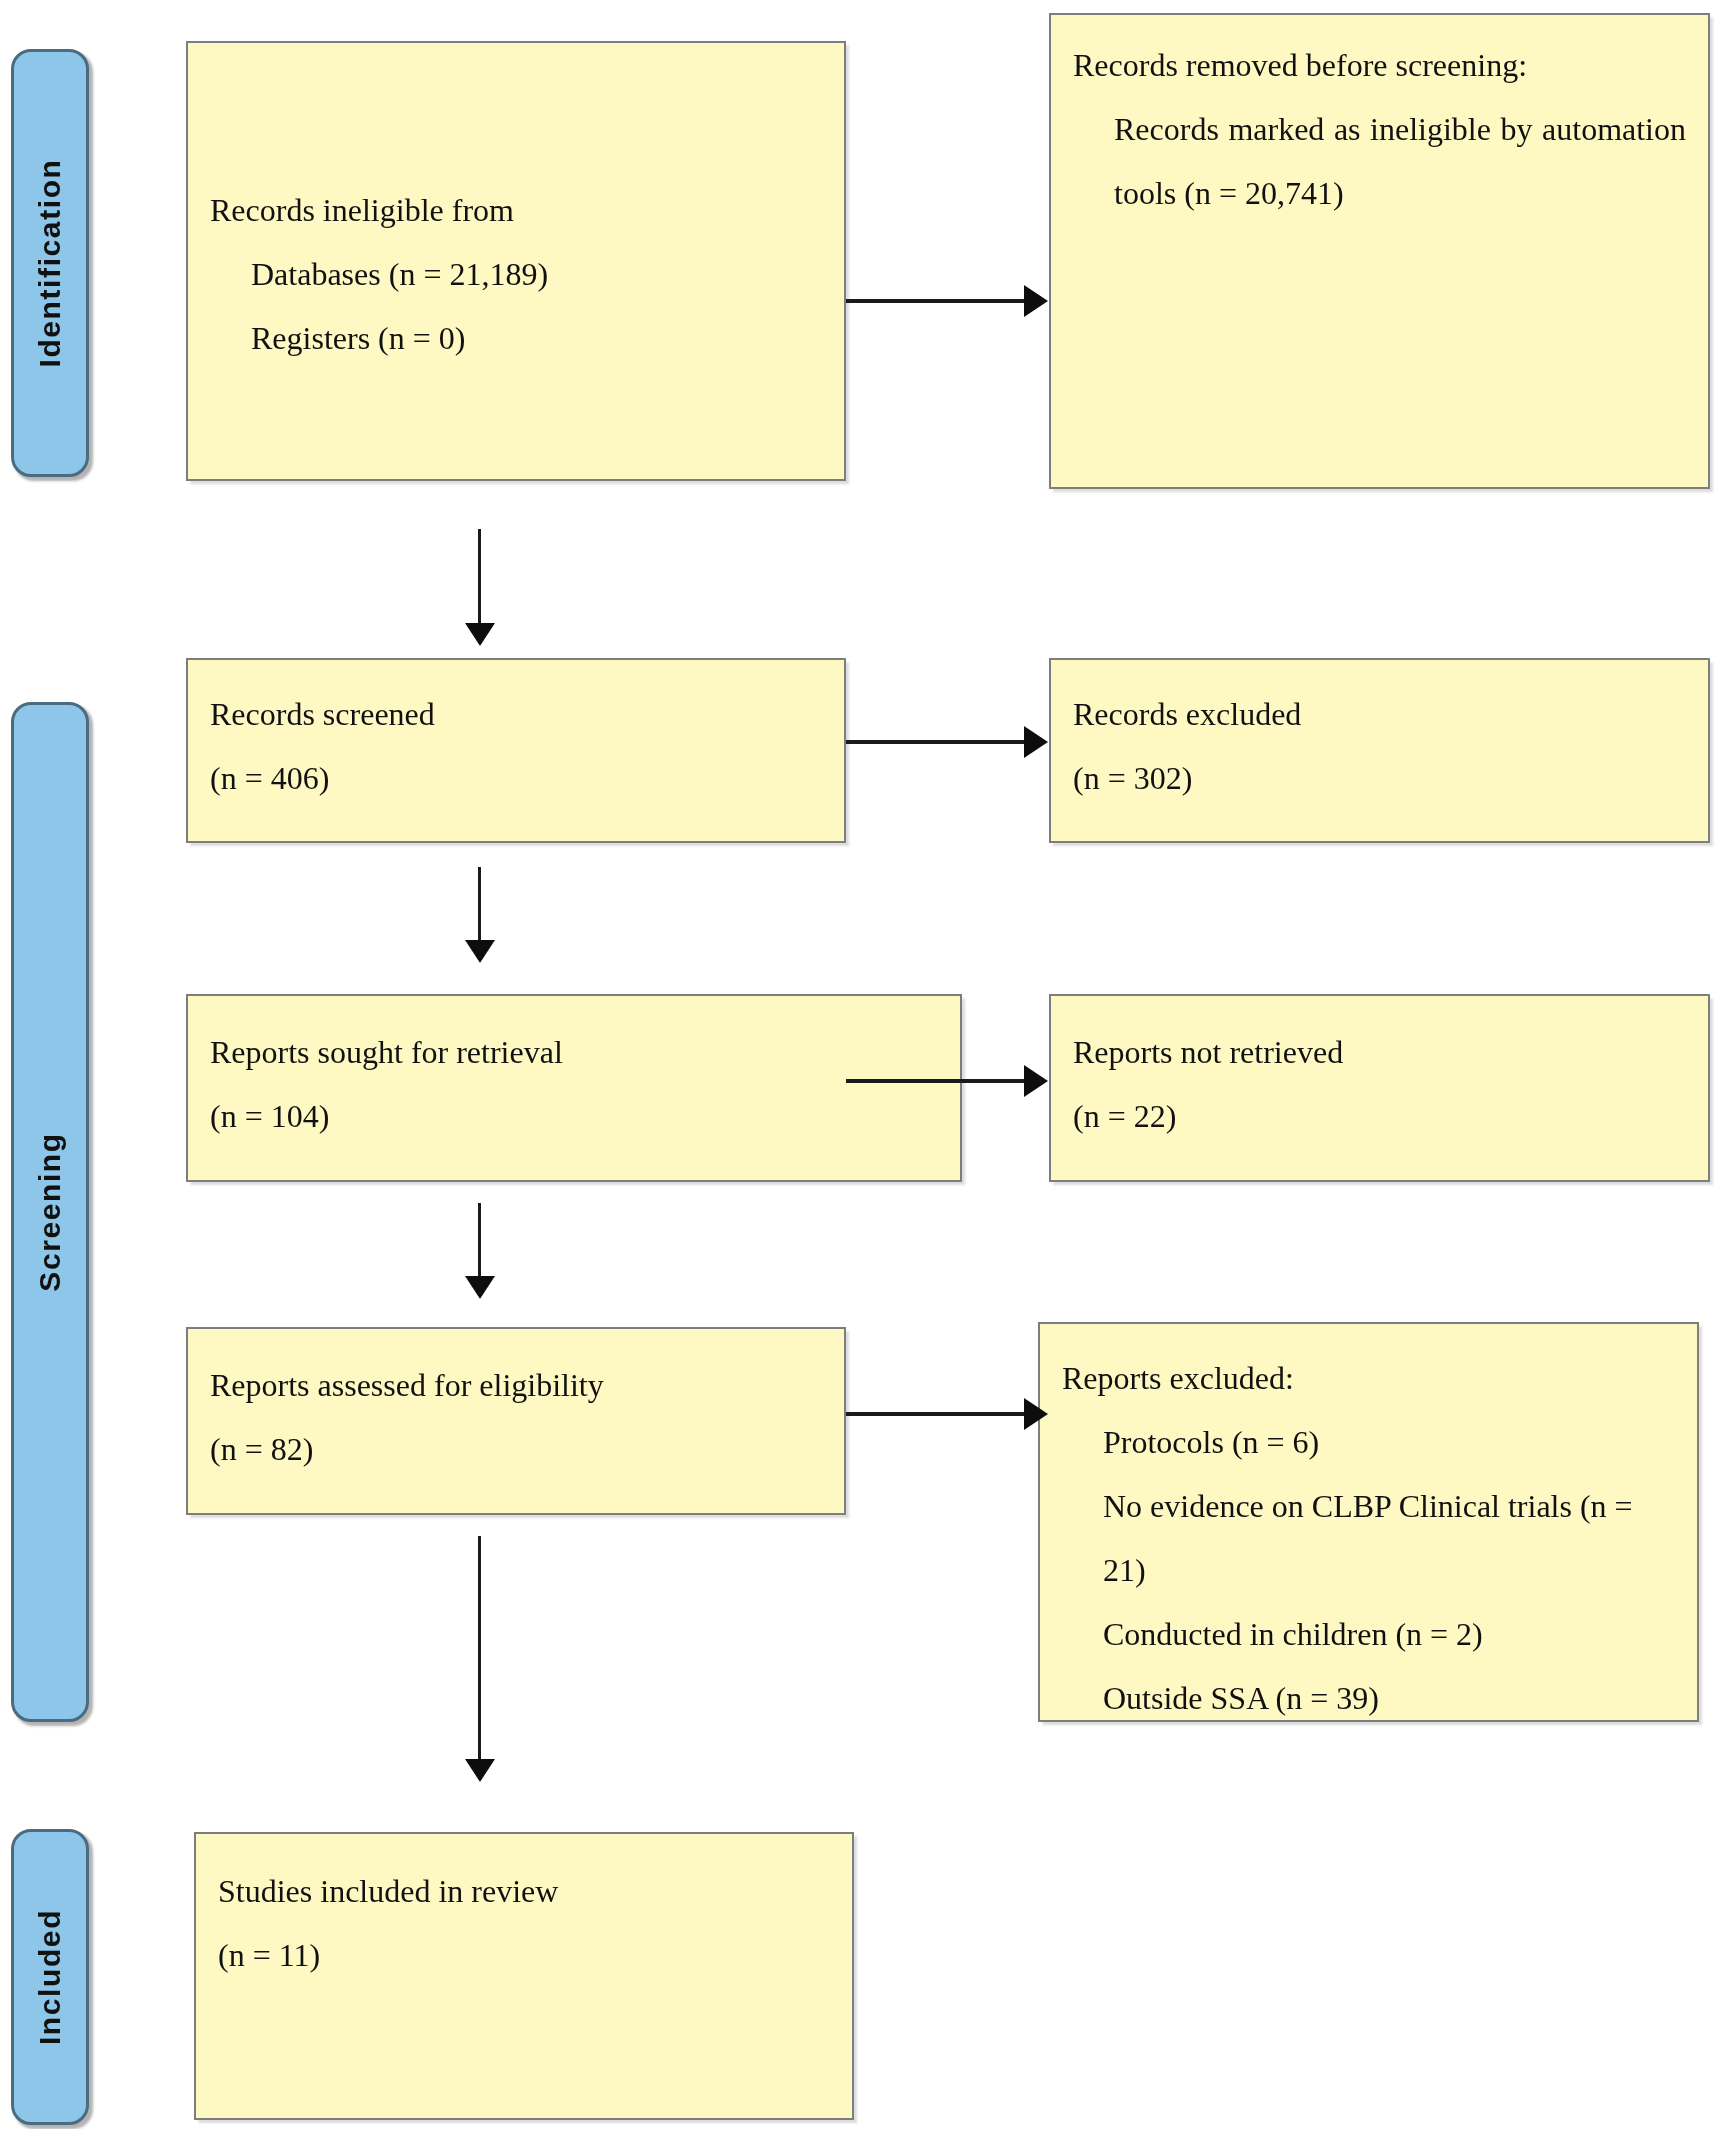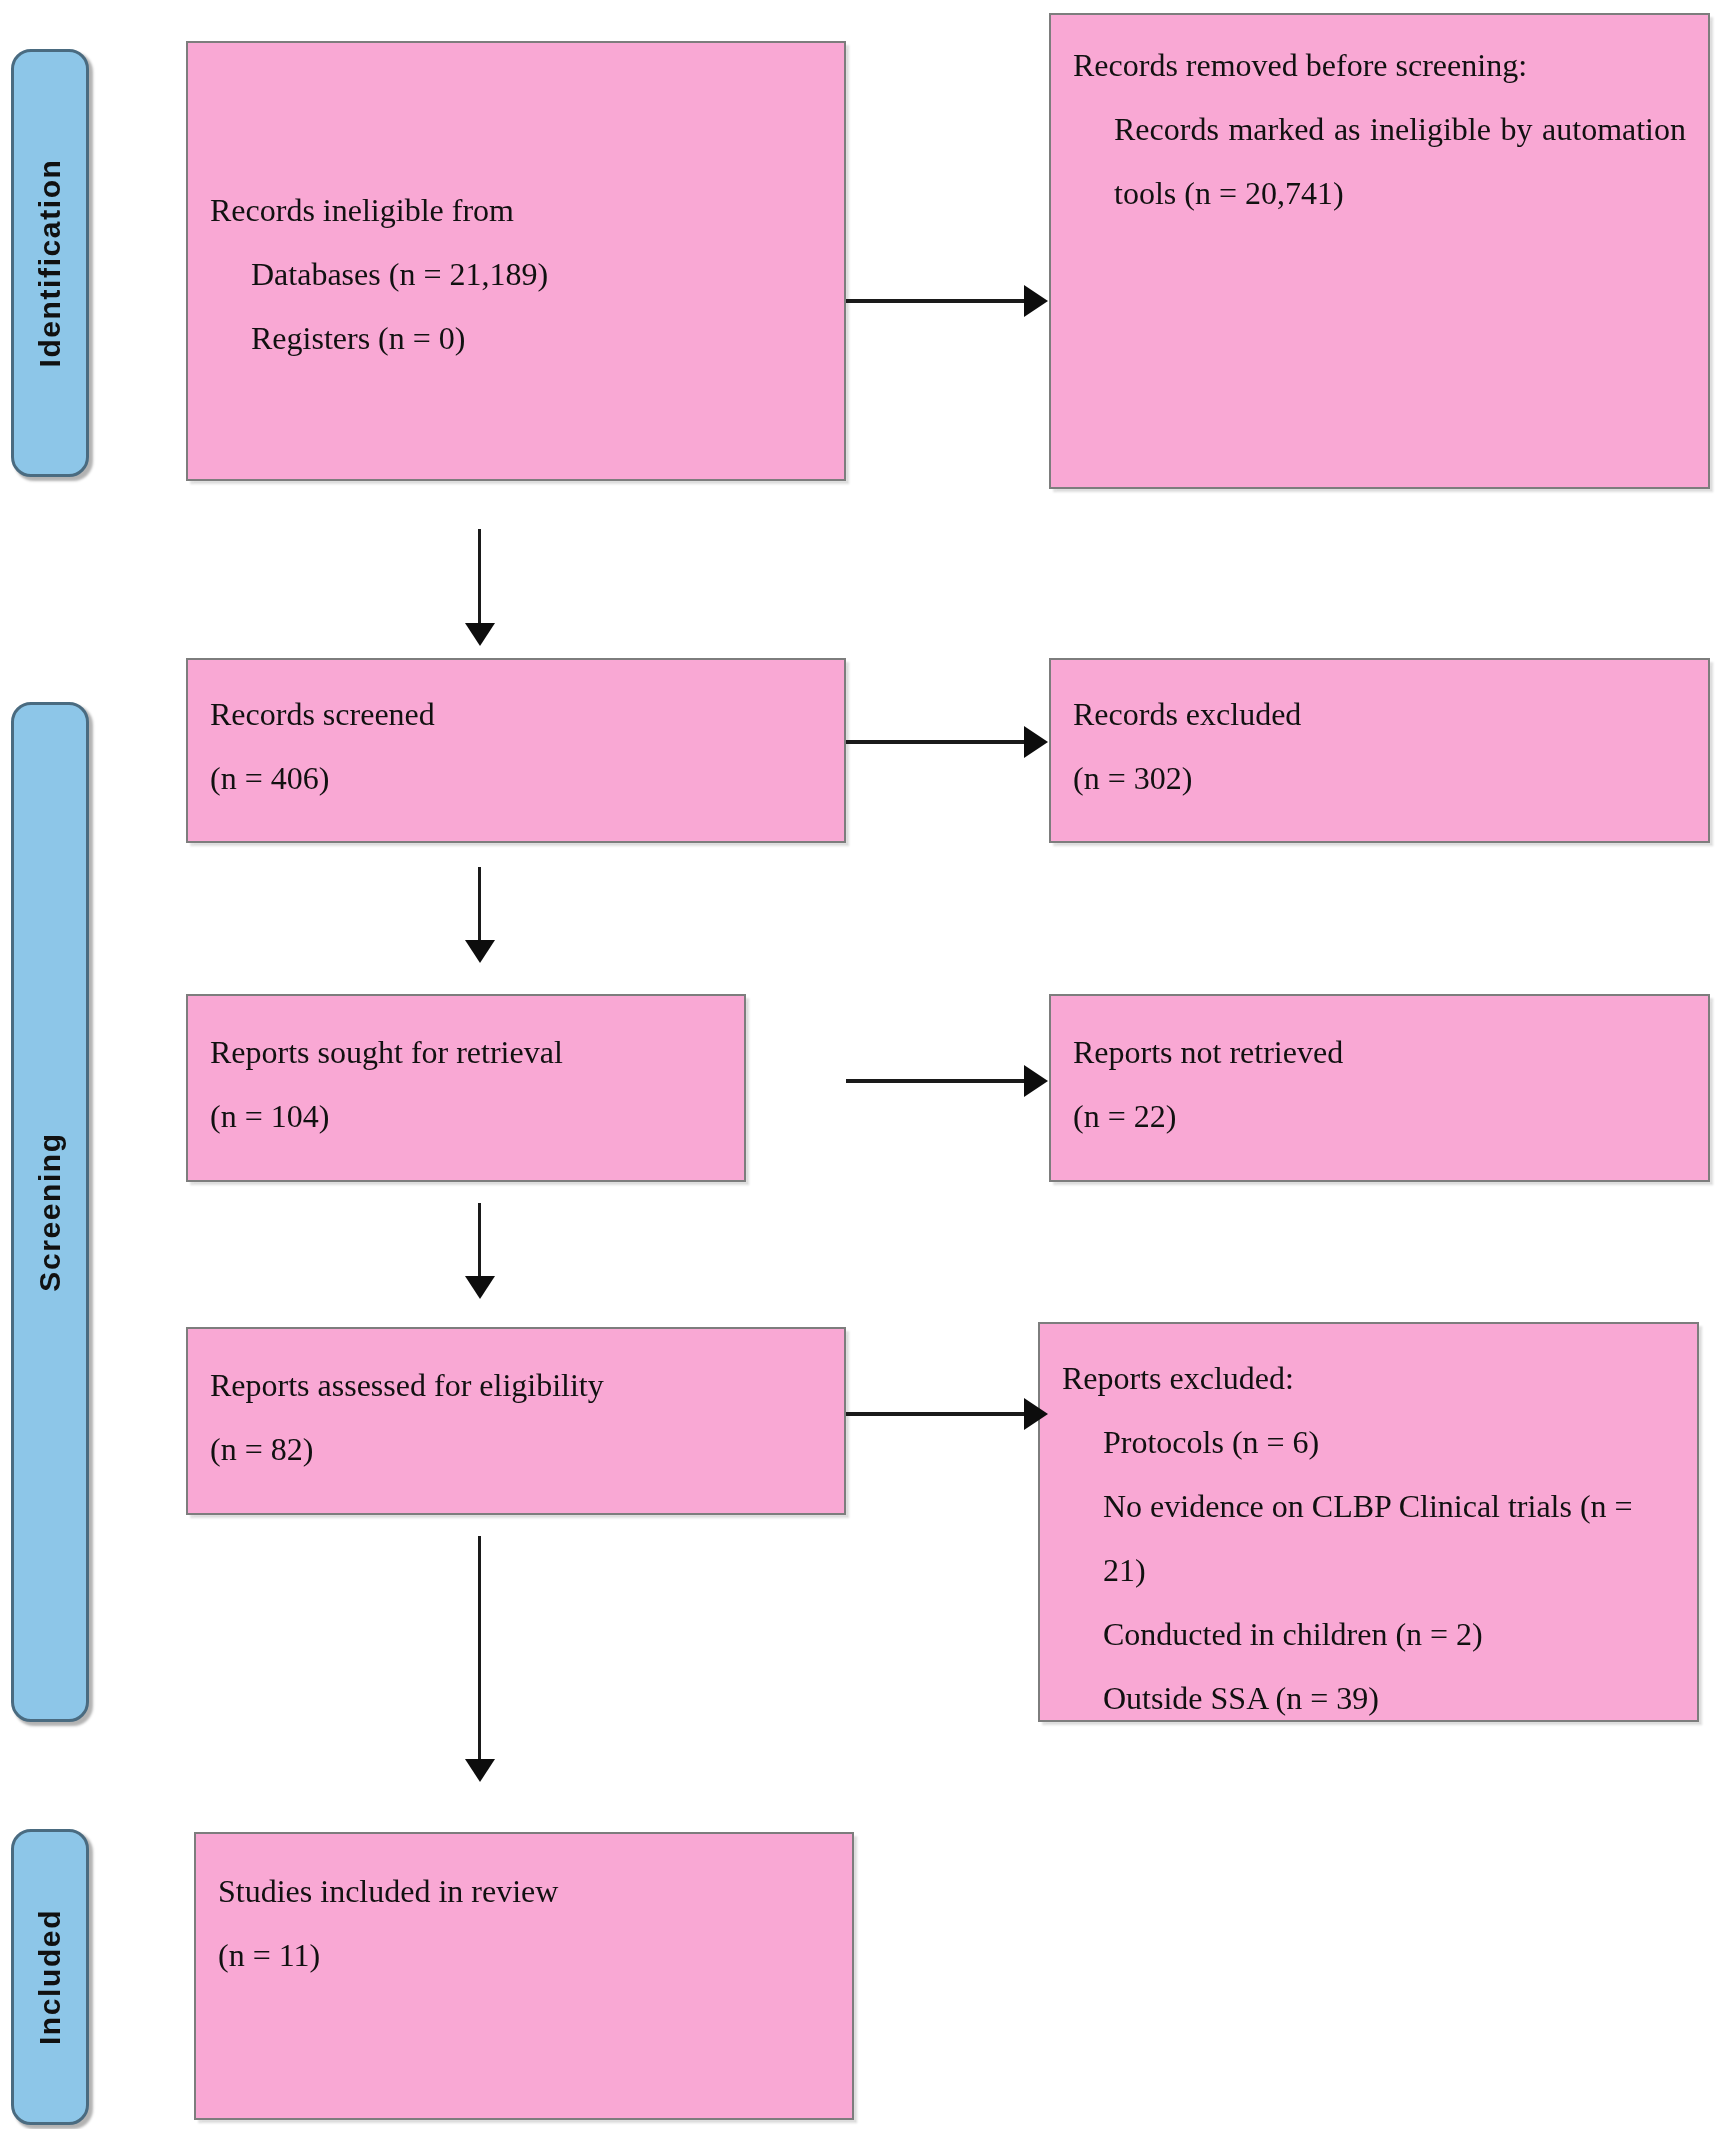--- a/index.html
+++ b/index.html
@@ -29,21 +29,21 @@
     font-family:"Liberation Sans","DejaVu Sans",sans-serif;
     font-weight:bold;
     font-size:30px;
     letter-spacing:1.6px;
     color:#111111;
   }
 
   
   .box{
     position:absolute;
-    background:#f9a8d4;
+    background:#fef9c3;
     border:2.6px solid #7D7D7D;
     box-sizing:border-box;
     box-shadow:3.7px 3.7px 2.1px rgba(0,0,0,0.13);
   }
   .box-inner{
     position:absolute;
     left:0;right:0;
     padding:0 22px;
     box-sizing:border-box;
   }
@@ -146,21 +146,21 @@
       <div class="ln">(n = 302)</div>
     </div>
   </div>
 
   <div class="h-line" style="left:846px;top:740px;width:180px;"></div>
   <div class="h-head" style="left:1024px;top:726px;"></div>
 
   <div class="v-line" style="left:478px;top:867px;height:77px;"></div>
   <div class="v-head" style="left:465px;top:940px;"></div>
 
-  <div class="box" style="left:186px;top:994px;width:560px;height:188px;">
+  <div class="box" style="left:186px;top:994px;width:776px;height:188px;">
     <div class="box-inner" style="top:24px;">
       <div class="ln">Reports sought for retrieval</div>
       <div class="ln">(n = 104)</div>
     </div>
   </div>
 
   <div class="box" style="left:1049px;top:994px;width:661px;height:188px;">
     <div class="box-inner" style="top:24px;">
       <div class="ln">Reports not retrieved</div>
       <div class="ln">(n = 22)</div>

